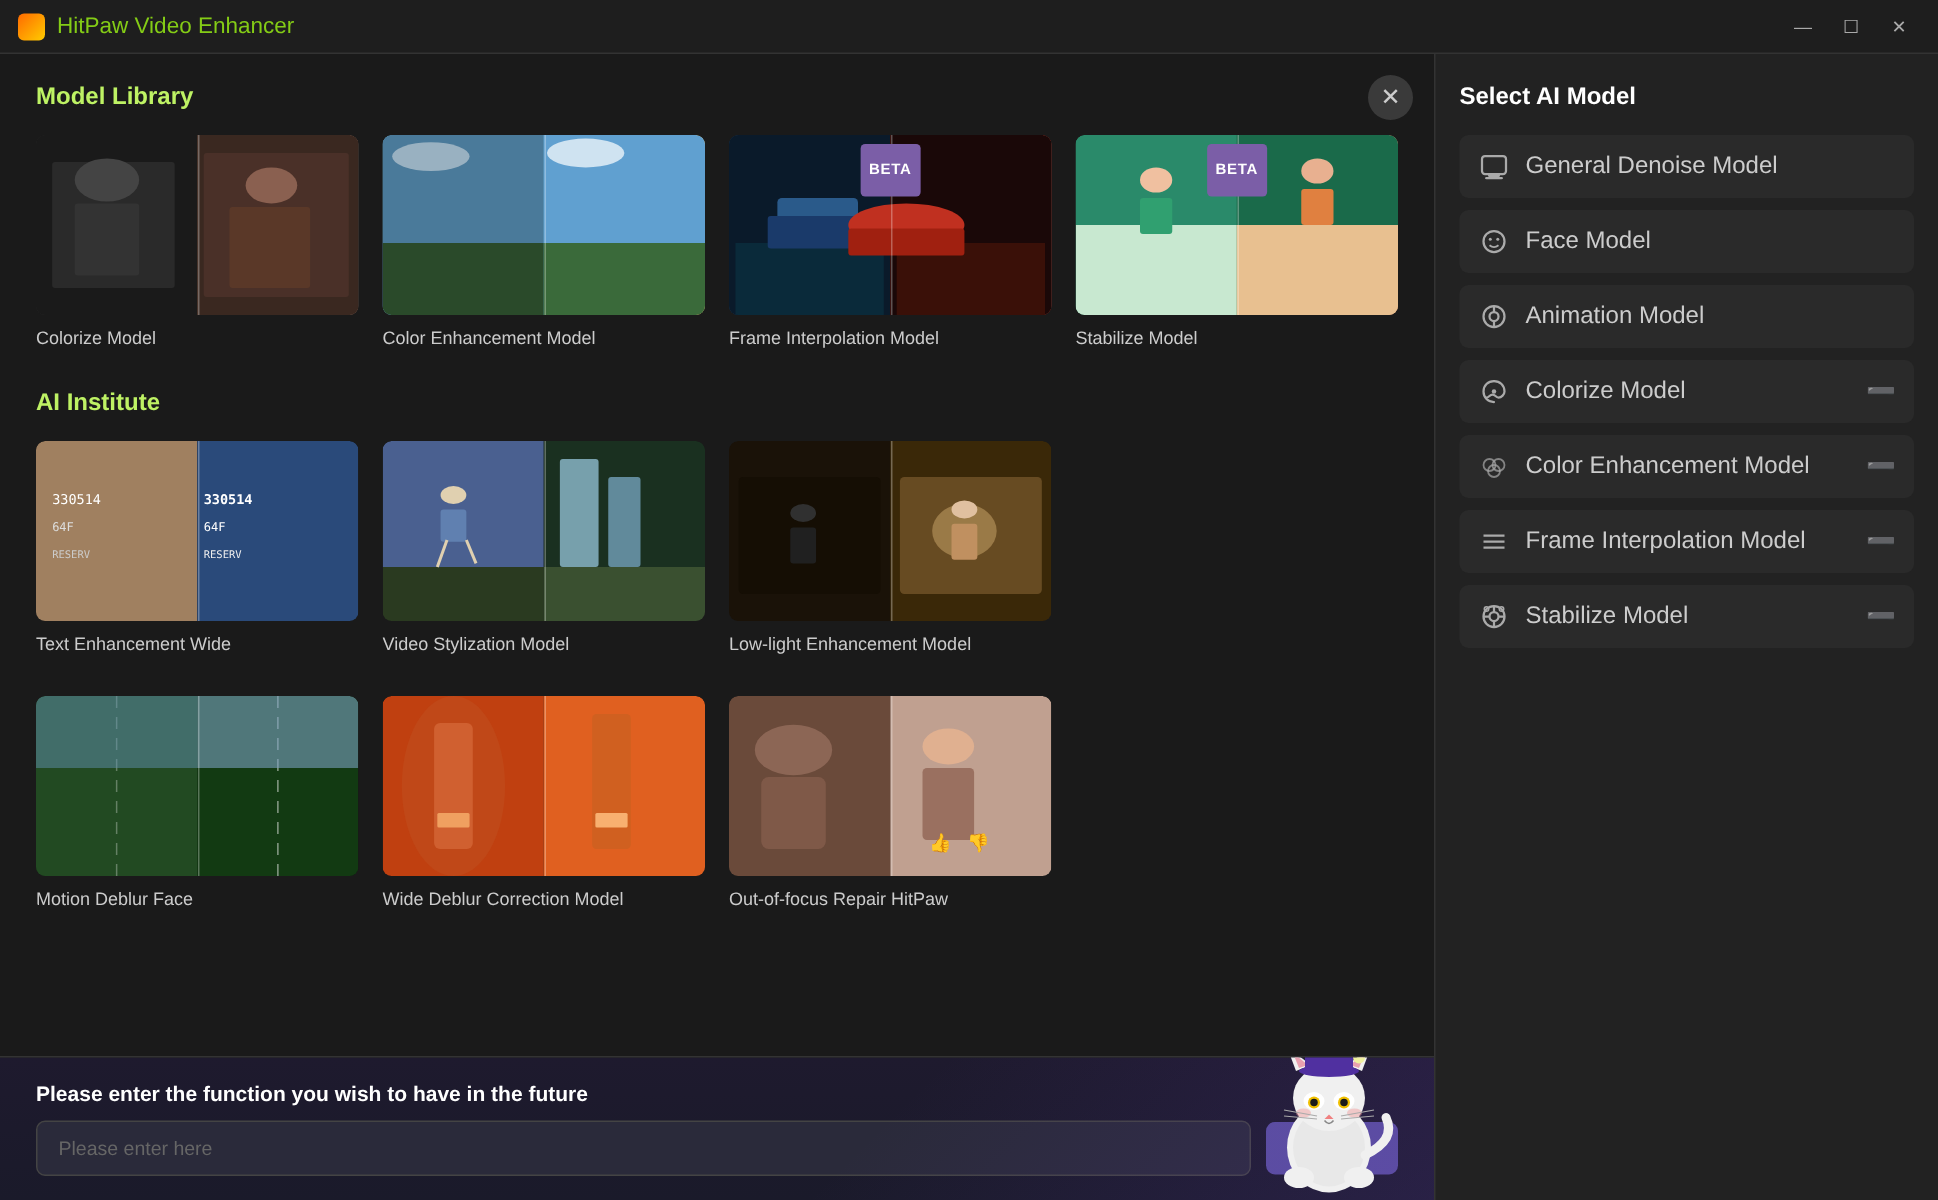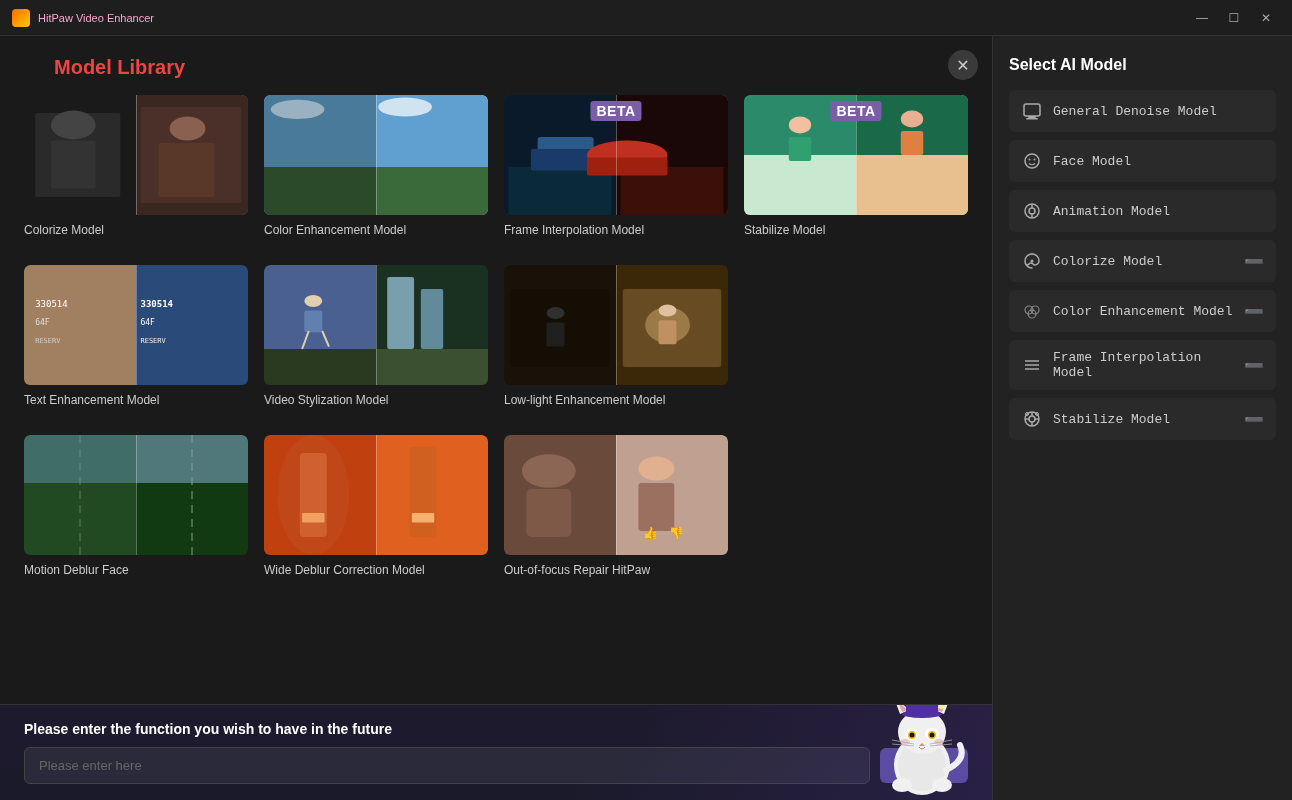--- a/index.html
+++ b/index.html
@@ -29,22 +29,22 @@
       align-items: center;
       gap: 8px;
     }
     .app-icon {
       width: 18px;
       height: 18px;
       background: linear-gradient(135deg, #ff6a00, #ffcc00);
       border-radius: 4px;
     }
     .titlebar-title {
-      font-size: 11px;
-      color: #f9a8d4;
+      font-size: 15px;
+      color: #84cc16;
     }
     .titlebar-controls {
       display: flex;
       gap: 4px;
     }
     .titlebar-btn {
       width: 28px;
       height: 20px;
       display: flex;
       align-items: center;
@@ -94,25 +94,24 @@
       color: #ccc;
       cursor: pointer;
       display: flex;
       align-items: center;
       justify-content: center;
       font-size: 16px;
       z-index: 10;
     }
 
     .section-title {
-      font-size: 20px;
+      font-size: 16px;
       font-weight: 600;
-      color: #ef4444;
+      color: #bef264;
       margin-bottom: 16px;
-      margin-left: 30px;
     }
 
     .model-grid {
       display: grid;
       grid-template-columns: repeat(4, 1fr);
       gap: 16px;
       margin-bottom: 28px;
     }
 
     .model-card {
@@ -135,22 +134,22 @@
       color: #ccc;
     }
 
     .beta-badge {
       position: absolute;
       top: 6px;
       left: 50%;
       transform: translateX(-50%);
       background: #7b5ea7;
       color: #fff;
-      font-size: 14px;
-      padding: 2px 6px;
+      font-size: 10px;
+      padding: 12px 6px;
       border-radius: 3px;
       font-weight: 600;
       letter-spacing: 0.5px;
       z-index: 2;
       text-align: right;
     }
 
     
     .bottom-bar {
       background: linear-gradient(180deg, #1e1a2e 0%, #1a1a2a 100%);
@@ -202,21 +201,21 @@
     .mascot {
       position: absolute;
       bottom: 0;
       right: 20px;
       width: 100px;
       height: 110px;
     }
 
     
     .right-sidebar {
-      width: 300px;
+      width: 336px;
       background: #222;
       border-left: 1px solid #333;
       padding: 20px 16px;
       overflow-y: auto;
       flex-shrink: 0;
     }
     .right-sidebar::-webkit-scrollbar { width: 4px; }
     .right-sidebar::-webkit-scrollbar-thumb { background: #444; }
 
     .sidebar-title {
@@ -240,23 +239,22 @@
       width: 22px;
       height: 22px;
       flex-shrink: 0;
       display: flex;
       align-items: center;
       justify-content: center;
       font-size: 14px;
     }
     .ai-model-label {
       flex: 1;
-      font-size: 13px;
+      font-size: 16px;
       color: #ccc;
-      font-family: Liberation Mono, monospace;
     }
     .remove-icon {
       color: #c0392b;
       font-size: 16px;
       flex-shrink: 0;
     }
 
     
     .thumb-colorize {
       background: linear-gradient(to right, #2a2a2a 50%, #8b6a5a 50%);
@@ -381,38 +379,39 @@
                 <rect x="70%" y="30%" width="10%" height="20%" fill="#e08040" rx="2"></rect>
               </svg>
             </div>
             <div class="card-label">Stabilize Model</div>
           </div>
 
         </div>
       </div>
 
       <div>
+        <div class="section-title">AI Institute</div>
 
         <div class="model-grid">
 
           <div class="model-card">
             <div class="card-thumb" style="position:relative;">
               <div class="divider-line"></div>
               <svg width="100%" height="100%" style="position:absolute;top:0;left:0;" xmlns="http://www.w3.org/2000/svg">
                 <rect x="0" y="0" width="50%" height="100%" fill="#a08060"></rect>
                 <rect x="50%" y="0" width="50%" height="100%" fill="#2a4a7a"></rect>
                 <text x="5%" y="35%" font-size="9" fill="#fff" font-family="monospace">330514</text>
                 <text x="5%" y="50%" font-size="8" fill="#ddd" font-family="monospace">64F</text>
                 <text x="5%" y="65%" font-size="7" fill="#ccc" font-family="monospace">RESERV</text>
                 <text x="52%" y="35%" font-size="9" fill="#fff" font-family="monospace" font-weight="bold">330514</text>
                 <text x="52%" y="50%" font-size="8" fill="#fff" font-family="monospace">64F</text>
                 <text x="52%" y="65%" font-size="7" fill="#eee" font-family="monospace">RESERV</text>
               </svg>
             </div>
-            <div class="card-label">Text Enhancement Model</div>
+            <div class="card-label">Text Enhancement Wide</div>
           </div>
 
           <div class="model-card">
             <div class="card-thumb" style="position:relative;">
               <div class="divider-line"></div>
               <svg width="100%" height="100%" style="position:absolute;top:0;left:0;" xmlns="http://www.w3.org/2000/svg">
                 <rect x="0" y="0" width="50%" height="70%" fill="#4a6090"></rect>
                 <rect x="0" y="70%" width="50%" height="30%" fill="#2a3a20"></rect>
                 <rect x="50%" y="0" width="50%" height="70%" fill="#1a3020"></rect>
                 <rect x="50%" y="70%" width="50%" height="30%" fill="#3a5030"></rect>

